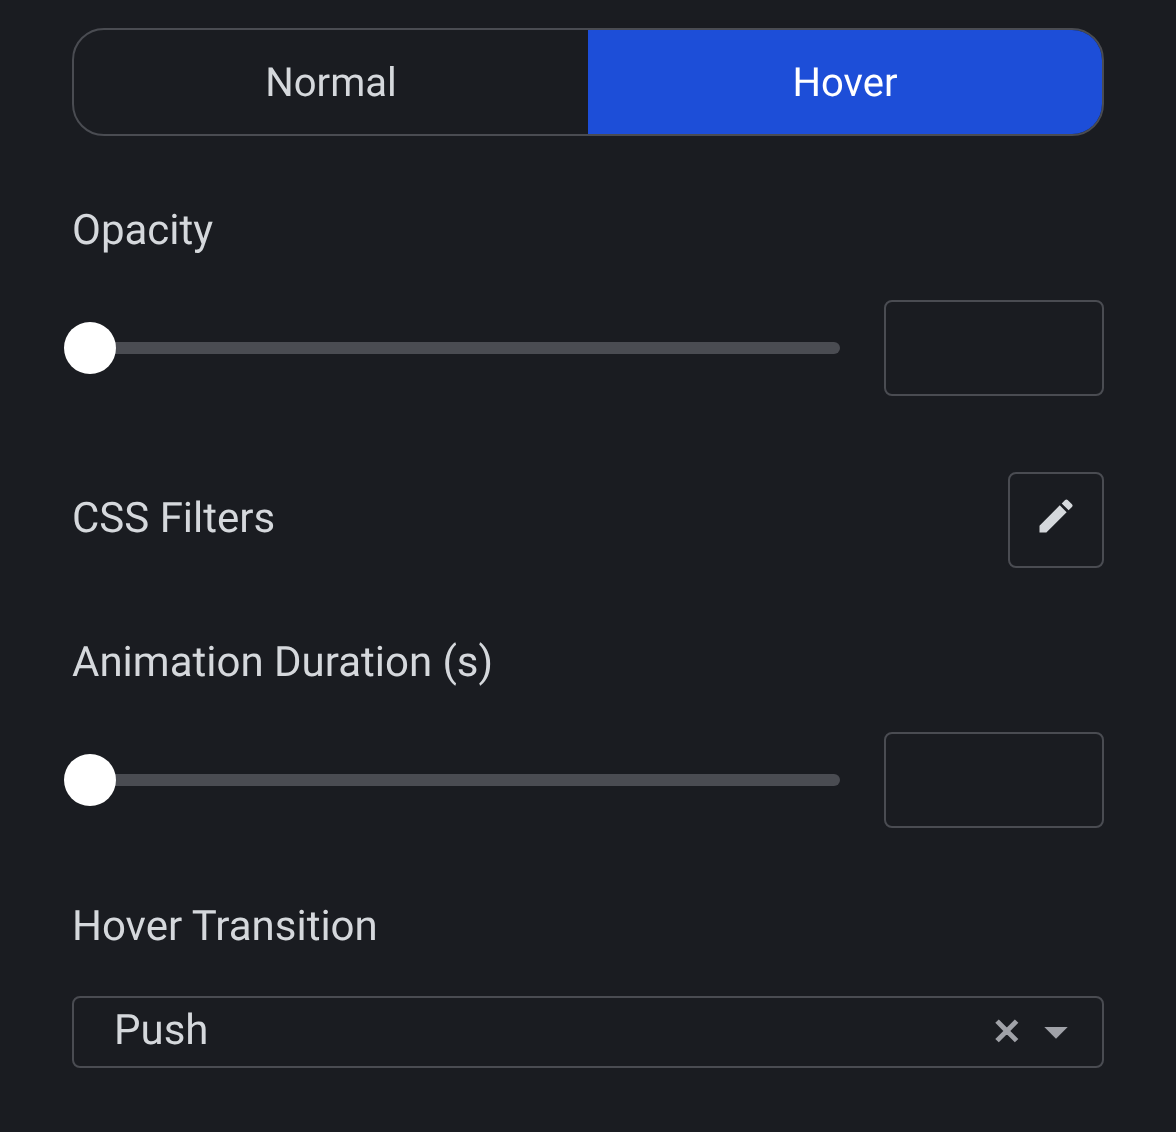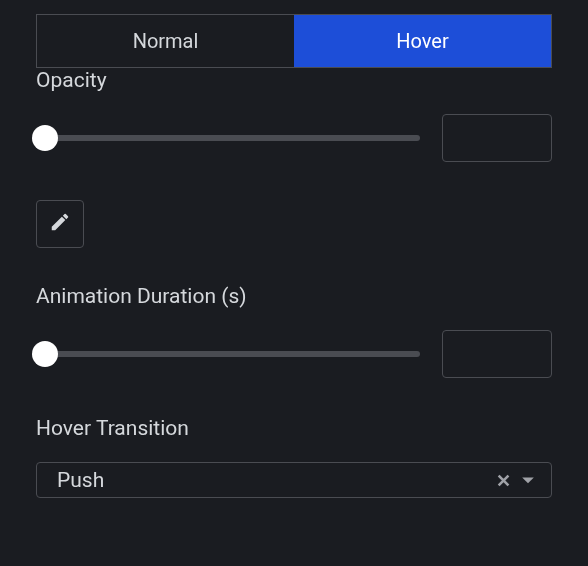--- a/index.html
+++ b/index.html
@@ -7,22 +7,23 @@
     background: #1a1c21;
     font-family: -apple-system, BlinkMacSystemFont, "Segoe UI", Roboto, sans-serif;
     color: #d5d8dc;
     width: 588px;
     height: 566px;
     padding: 14px 36px 20px 36px;
   }
   .tabs {
     display: flex;
     border: 1px solid #4a4c52;
-    border-radius: 0;
+    border-radius: 16px;
     overflow: hidden;
+    margin-bottom: 36px;
   }
   .tab {
     flex: 1;
     text-align: center;
     padding: 14px 0;
     font-size: 20px;
     color: #d5d8dc;
     cursor: pointer;
   }
   .tab.active {
@@ -124,20 +125,21 @@
 <div class="field-label">Opacity</div>
 <div class="row-slider">
   <div class="slider">
     <div class="slider-track"></div>
     <div class="slider-thumb"></div>
   </div>
   <input class="value-box" value="" style="">
 </div>
 
 <div class="row-between">
+  <div class="field-label" style="margin-bottom:0">CSS Filters</div>
   <div class="icon-button">
     <span>
       <svg viewBox="0 0 24 24">
           <path d="M3 17.25V21h3.75l11.06-11.06-3.75-3.75L3 17.25zM20.71 7.04a1 1 0 0 0 0-1.41l-2.34-2.34a1 1 0 0 0-1.41 0l-1.83 1.83 3.75 3.75 1.83-1.83z"></path>
         </svg>
     </span>
   </div>
 </div>
 
 <div class="field-label">Animation Duration (s)</div>

